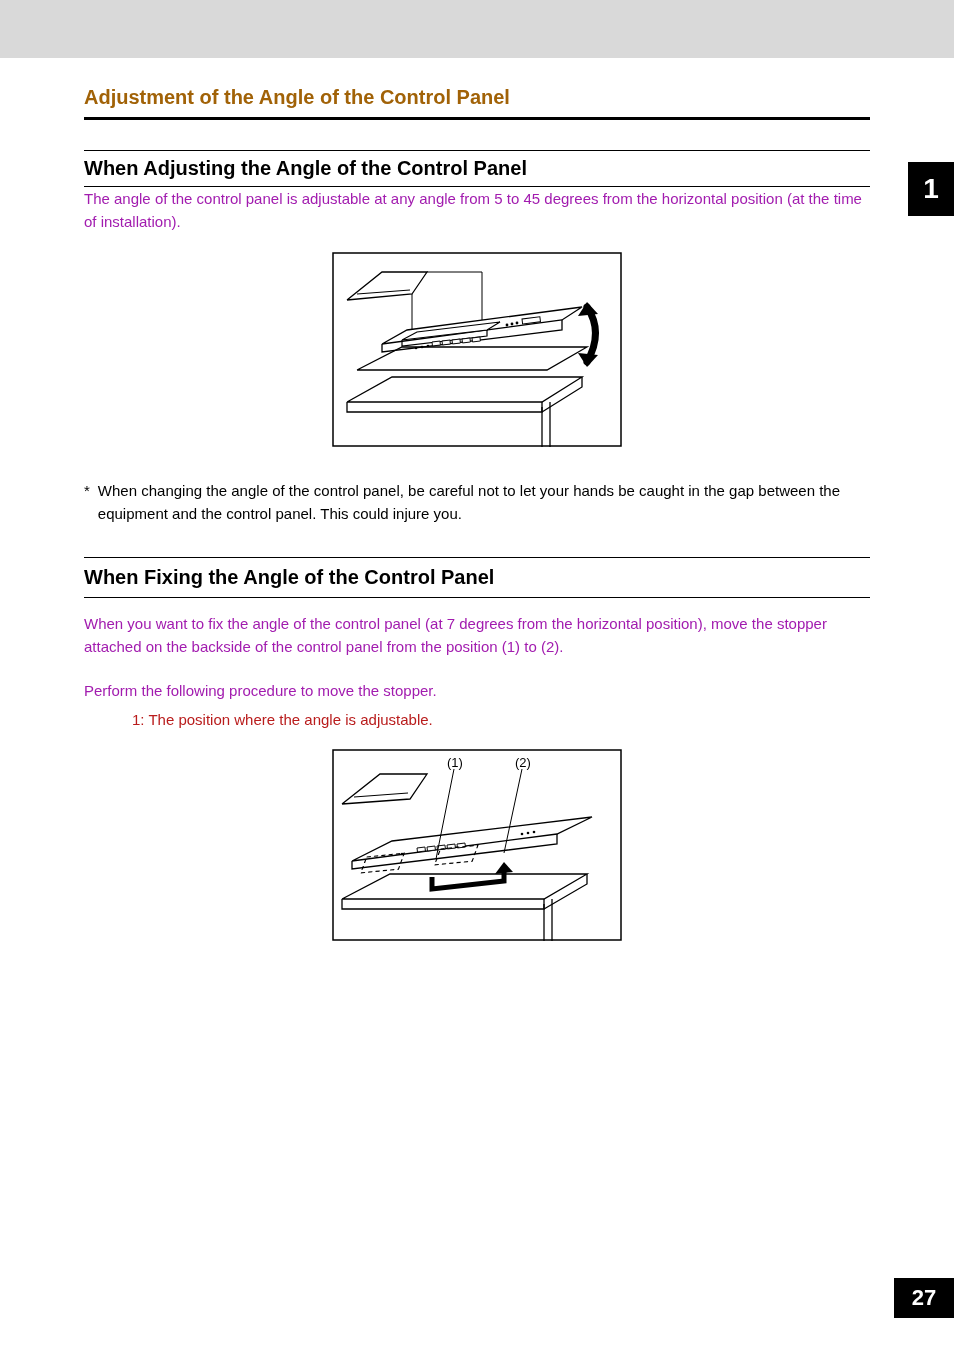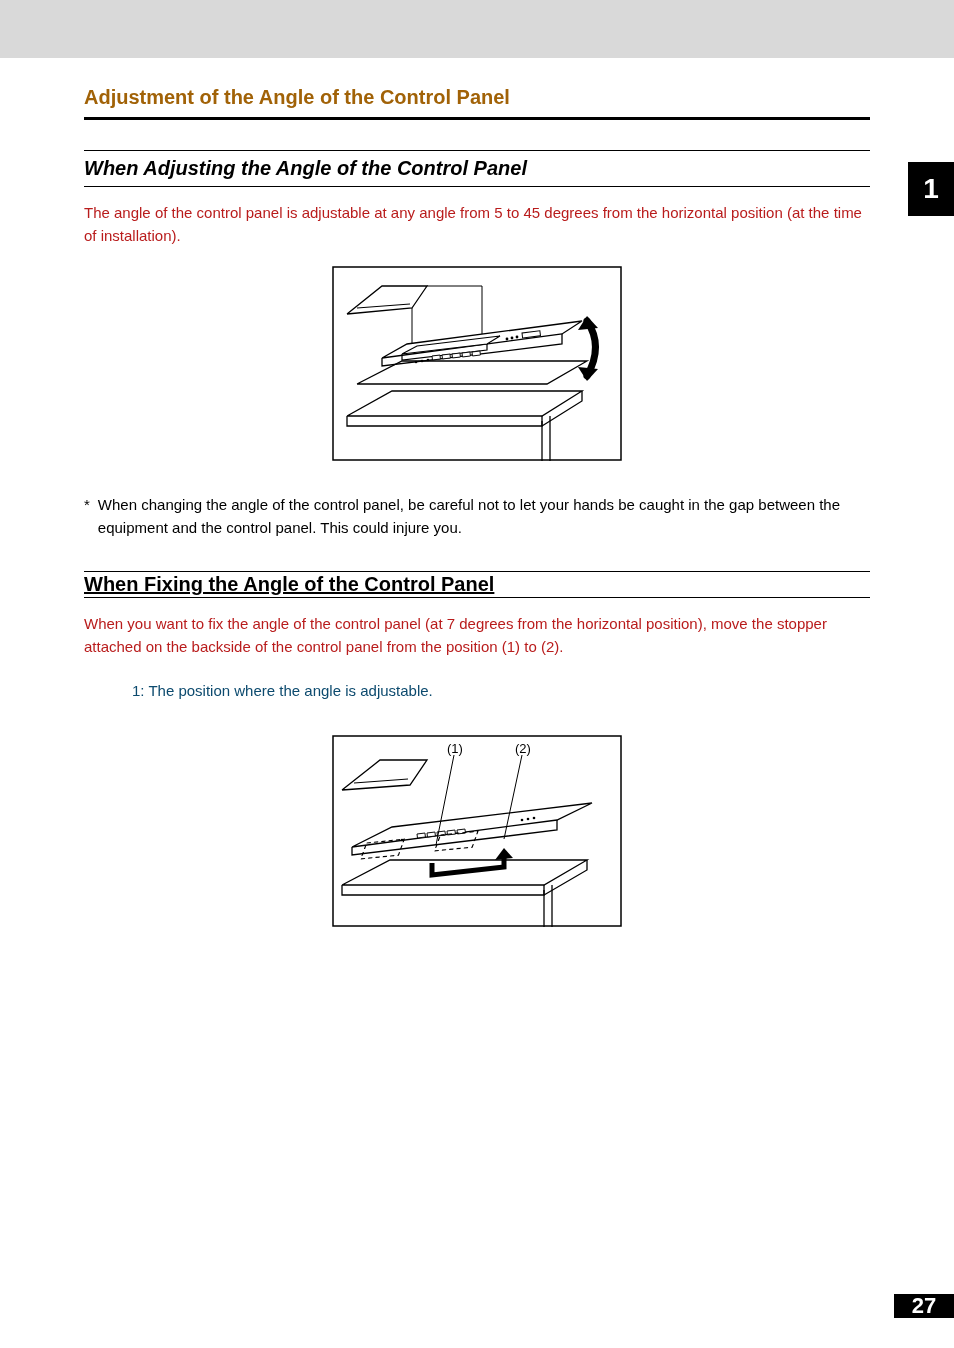--- a/index.html
+++ b/index.html
@@ -30,26 +30,24 @@
       margin-top: 5px;
       margin-bottom: 30px;
     }
     .sub-heading {
       font-size: 20px;
       font-weight: bold;
       color: #000;
       border-top: 1px solid #000;
       border-bottom: 1px solid #000;
       padding: 6px 0;
-      margin-bottom: 14px;
-      font-style: italic;
     }
     .body-text {
       font-size: 15px;
-      color: #b91c1c;
+      color: #a21caf;
       line-height: 1.55;
       margin-bottom: 18px;
     }
     .figure-wrap {
       text-align: center;
       margin: 18px 0 28px 0;
     }
     .figure-wrap svg {
       display: inline-block;
     }
@@ -59,54 +57,53 @@
       color: #000;
       line-height: 1.55;
       margin-bottom: 32px;
     }
     .caution-marker {
       margin-right: 8px;
     }
     .indent-list {
       padding-left: 48px;
       font-size: 15px;
-      color: #0c4a6e;
+      color: #b91c1c;
       line-height: 1.55;
-      margin-bottom: 33px;
+      margin-bottom: 18px;
     }
     .sub-heading-2 {
       font-size: 20px;
       font-weight: bold;
       color: #000;
       border-top: 1px solid #000;
       border-bottom: 1px solid #000;
-      padding: 1px 0;
+      padding: 8px 0;
       margin-bottom: 14px;
-      text-decoration: underline;
     }
     .chapter-tab {
       position: absolute;
       top: 162px;
       right: 0;
       width: 46px;
       height: 54px;
       background: #000;
       color: #fff;
       font-size: 28px;
       font-weight: bold;
       display: flex;
       align-items: center;
       justify-content: center;
     }
     .page-number-tab {
       position: absolute;
       bottom: 30px;
       right: 0;
       width: 60px;
-      height: 24px;
+      height: 40px;
       background: #000;
       color: #fff;
       font-size: 22px;
       font-weight: bold;
       display: flex;
       align-items: center;
       justify-content: center;
     }
     .callout-label {
       font-size: 13px;
@@ -176,20 +173,21 @@
   </div>
 
   <div class="caution-block">
     <span class="caution-marker">*</span>
     <span>When changing the angle of the control panel, be careful not to let your hands be caught in the gap between the equipment and the control panel. This could injure you.</span>
   </div>
 
   <div class="sub-heading-2">When Fixing the Angle of the Control Panel</div>
 
   <p class="body-text" style="margin-bottom:20px">When you want to fix the angle of the control panel (at 7 degrees from the horizontal position), move the stopper attached on the backside of the control panel from the position (1) to (2).</p>
+  <p class="body-text" style="margin-bottom:6px">Perform the following procedure to move the stopper.</p>
 
   <div class="indent-list">
     <div>1: The position where the angle is adjustable.</div>
   </div>
 
   <div class="figure-wrap">
     <svg width="290" height="192" viewBox="0 0 290 192">
       <rect x="1" y="1" width="288" height="190" fill="#fff" stroke="#000" stroke-width="1.5"></rect>
 
       <polyline points="10,55 48,25 95,25 78,50 10,55" fill="none" stroke="#000" stroke-width="1.3"></polyline>

